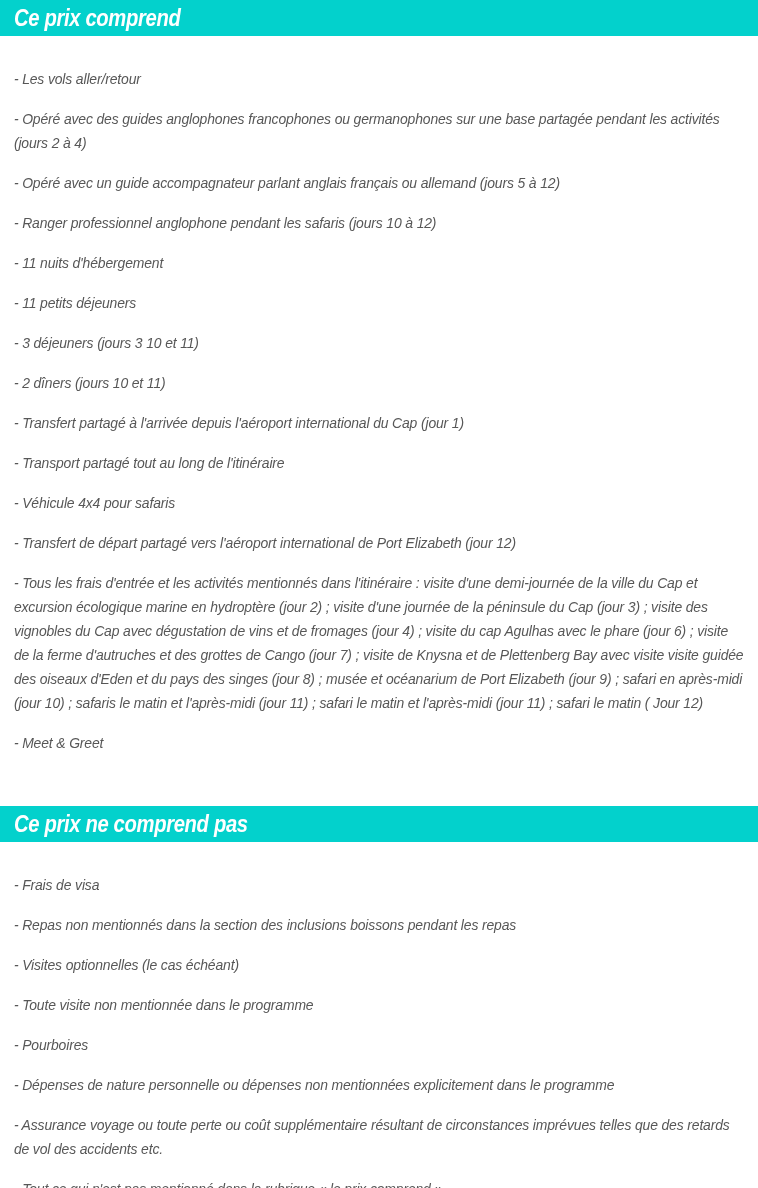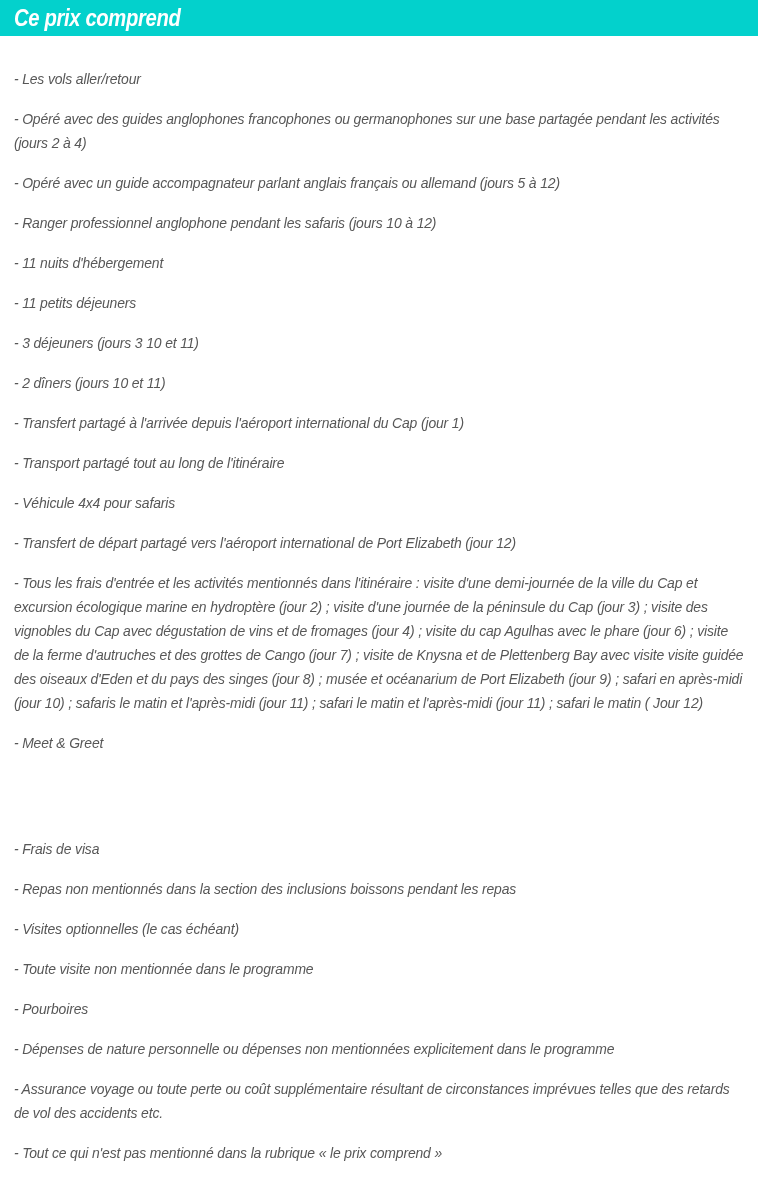--- a/index.html
+++ b/index.html
@@ -102,20 +102,23 @@
     <div class="gap-item"></div>
     <div class="item" style="color: rgb(87, 87, 87);">- Transfert de départ partagé vers l'aéroport international de Port Elizabeth (jour 12)</div>
     <div class="gap-item"></div>
     <div class="item" style="color: rgb(87, 87, 87);">- Tous les frais d'entrée et les activités mentionnés dans l'itinéraire : visite d'une demi-journée de la ville du Cap et excursion écologique marine en hydroptère (jour 2) ; visite d'une journée de la péninsule du Cap (jour 3) ; visite des vignobles du Cap avec dégustation de vins et de fromages (jour 4) ; visite du cap Agulhas avec le phare (jour 6) ; visite de la ferme d'autruches et des grottes de Cango (jour 7) ; visite de Knysna et de Plettenberg Bay avec visite visite guidée des oiseaux d'Eden et du pays des singes (jour 8) ; musée et océanarium de Port Elizabeth (jour 9) ; safari en après-midi (jour 10) ; safaris le matin et l'après-midi (jour 11) ; safari le matin et l'après-midi (jour 11) ; safari le matin ( Jour 12)</div>
     <div class="gap-item"></div>
     <div class="item" style="color: rgb(87, 87, 87);">- Meet &amp; Greet</div>
   </div>
 
   <div class="gap-before-second-header"></div>
 
+  <div class="section-header" style="background: rgb(3, 209, 204);">
+    <span class="section-header-title">Ce prix ne comprend pas</span>
+  </div>
 
   <div class="gap-after-header"></div>
 
   <div class="items">
     <div class="item" style="color: rgb(87, 87, 87);">- Frais de visa</div>
     <div class="gap-item"></div>
     <div class="item" style="color: rgb(87, 87, 87);">- Repas non mentionnés dans la section des inclusions boissons pendant les repas</div>
     <div class="gap-item"></div>
     <div class="item" style="color: rgb(87, 87, 87);">- Visites optionnelles (le cas échéant)</div>
     <div class="gap-item"></div>

